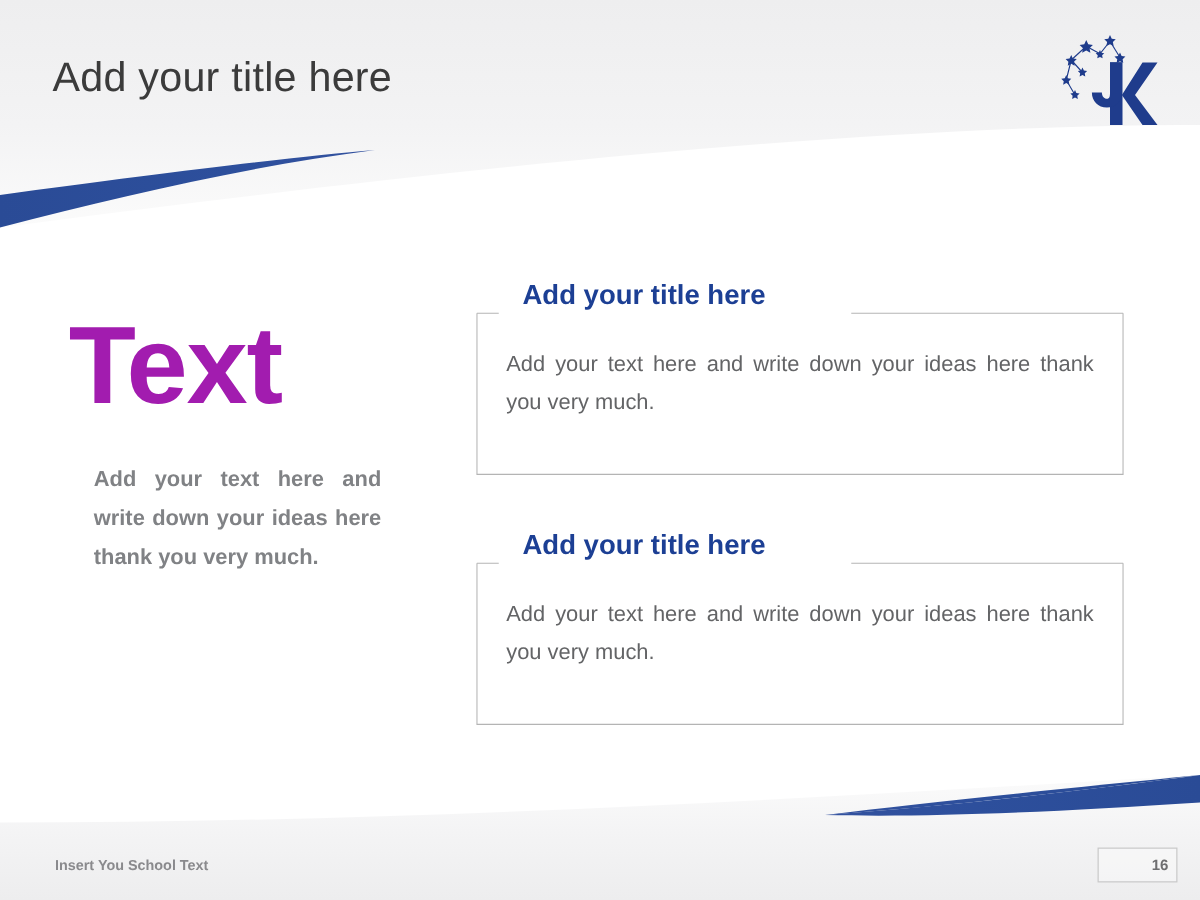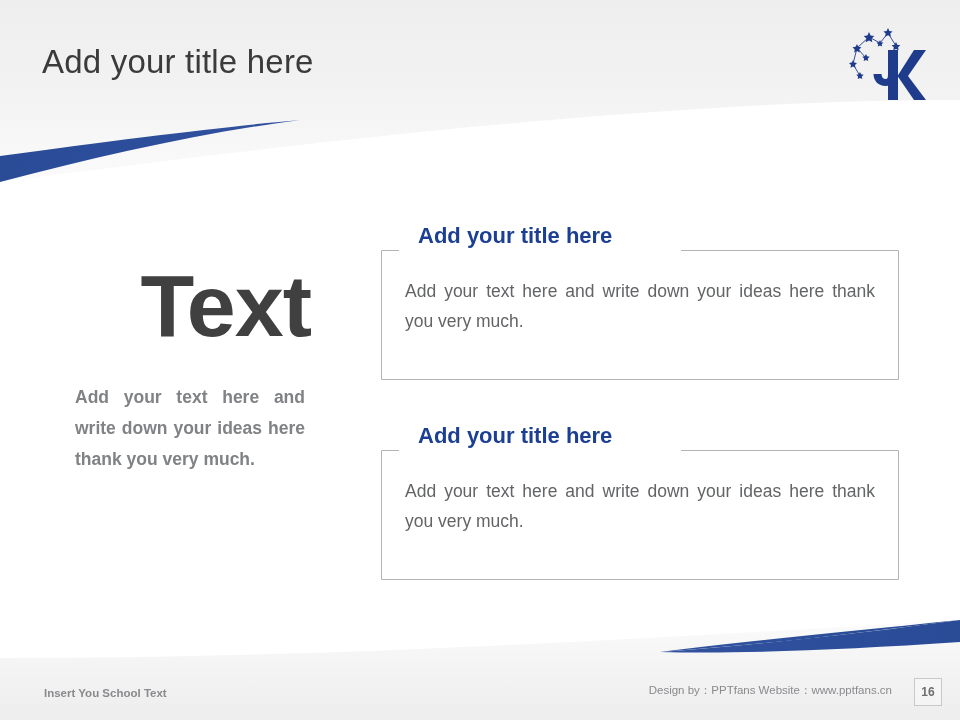--- a/index.html
+++ b/index.html
@@ -48,25 +48,25 @@
   
   .left-col {
     position: absolute;
     left: 55px;
     top: 248px;
     width: 270px;
   }
   .big-text {
     font-size: 88px;
     font-weight: bold;
-    color: #404040;
+    color: #a21caf;
     line-height: 1.0;
     letter-spacing: -1px;
-    text-align: right;
-    margin: 14px;
+    text-align: left;
+    margin: 0;
   }
   .left-body {
     margin: 32px 20px 0 20px;
     font-size: 17.5px;
     font-weight: bold;
     color: #808285;
     line-height: 1.78;
     text-align: justify;
     text-align-last: left;
   }
@@ -142,20 +142,21 @@
     width: 26px;
     height: 26px;
     border: 1px solid #c9c9c9;
     color: #6e6e70;
     font-size: 12px;
     font-weight: bold;
     display: flex;
     align-items: center;
     justify-content: center;
     background: rgba(255,255,255,0.35);
+    padding-left: 36px;
   }
 </style>
 </head>
 <body>
 
 <div id="slide">
 
   <svg class="header-art" width="960" height="200" viewBox="0 0 960 200" preserveAspectRatio="none">
     <defs>
       <linearGradient id="hdrGrad" x1="0" y1="0" x2="0" y2="1">
@@ -252,16 +253,15 @@
       </linearGradient>
     </defs>
 
     <path d="M0,38 C330,38 640,19 960,0 L960,100 L0,100 Z" fill="url(#ftrGrad)"></path>
 
     <path d="M960,0 C850,11 740,22 660,32 C760,25 870,12 960,0 Z" fill="url(#swoosh2Grad)"></path>
     <path d="M960,0 L960,22 C840,30 740,34 660,32 C770,24 870,12 960,0 Z" fill="url(#swoosh2Grad)"></path>
   </svg>
 
   <div class="footer-left">Insert You School Text</div>
-  <div class="footer-right">Design by：PPTfans  Website：www.pptfans.cn</div>
   <div class="page-num">16</div>
 
 </div>
 
 </body></html>

